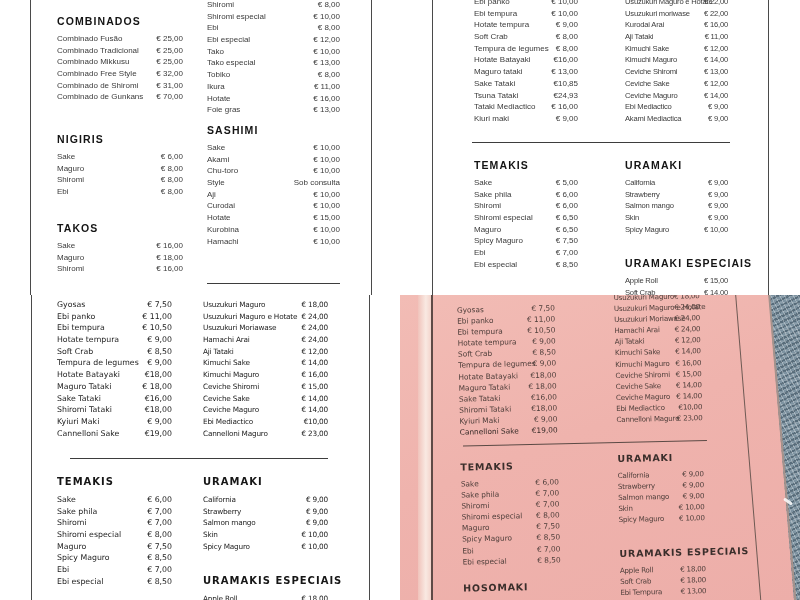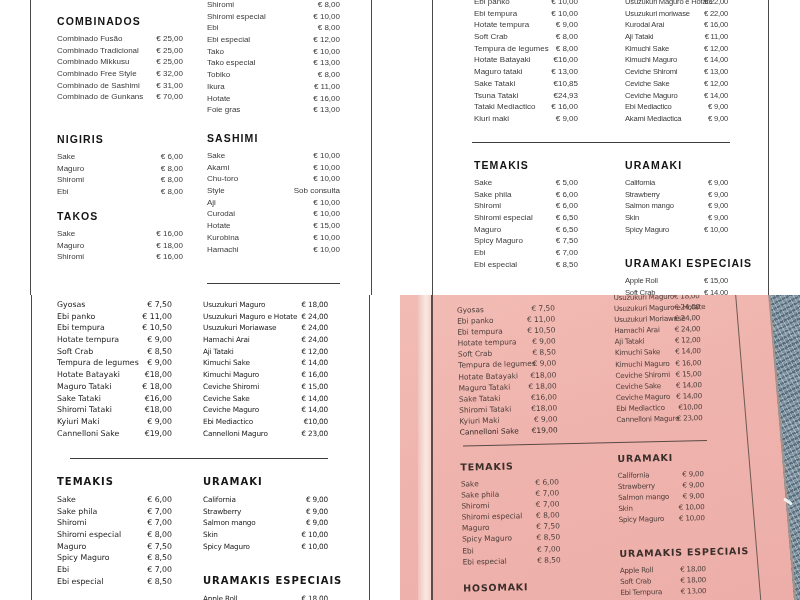--- a/index.html
+++ b/index.html
@@ -75,21 +75,21 @@
   </div>
             <div class="row">
     <span class="label">Combinado Mikkusu</span>
     <span class="price">€ 25,00</span>
   </div>
             <div class="row">
     <span class="label">Combinado Free Style</span>
     <span class="price">€ 32,00</span>
   </div>
             <div class="row">
-    <span class="label">Combinado de Sashimi</span>
+    <span class="label">Combinado de Shiromi</span>
     <span class="price">€ 31,00</span>
   </div>
             <div class="row">
     <span class="label">Combinado de Gunkans</span>
     <span class="price">€ 70,00</span>
   </div>
           </div>
       </div>
       <div class="section" style="top:133px;">
         <div class="heading">NIGIRIS</div>
@@ -105,21 +105,21 @@
             <div class="row">
     <span class="label">Shiromi</span>
     <span class="price">€ 8,00</span>
   </div>
             <div class="row">
     <span class="label">Ebi</span>
     <span class="price">€ 8,00</span>
   </div>
           </div>
       </div>
-      <div class="section" style="top:210px;">
+      <div class="section" style="top:222px;">
         <div class="heading">TAKOS</div>
         <div>
             <div class="row">
     <span class="label">Sake</span>
     <span class="price">€ 16,00</span>
   </div>
             <div class="row">
     <span class="label">Maguro</span>
     <span class="price">€ 18,00</span>
   </div>
@@ -168,21 +168,21 @@
             <div class="row">
     <span class="label">Hotate</span>
     <span class="price">€ 16,00</span>
   </div>
             <div class="row">
     <span class="label">Foie gras</span>
     <span class="price">€ 13,00</span>
   </div>
           </div>
       </div>
-      <div class="section" style="top:132px;">
+      <div class="section" style="top:124px;">
         <div class="heading">SASHIMI</div>
         <div>
             <div class="row">
     <span class="label">Sake</span>
     <span class="price">€ 10,00</span>
   </div>
             <div class="row">
     <span class="label">Akami</span>
     <span class="price">€ 10,00</span>
   </div>

